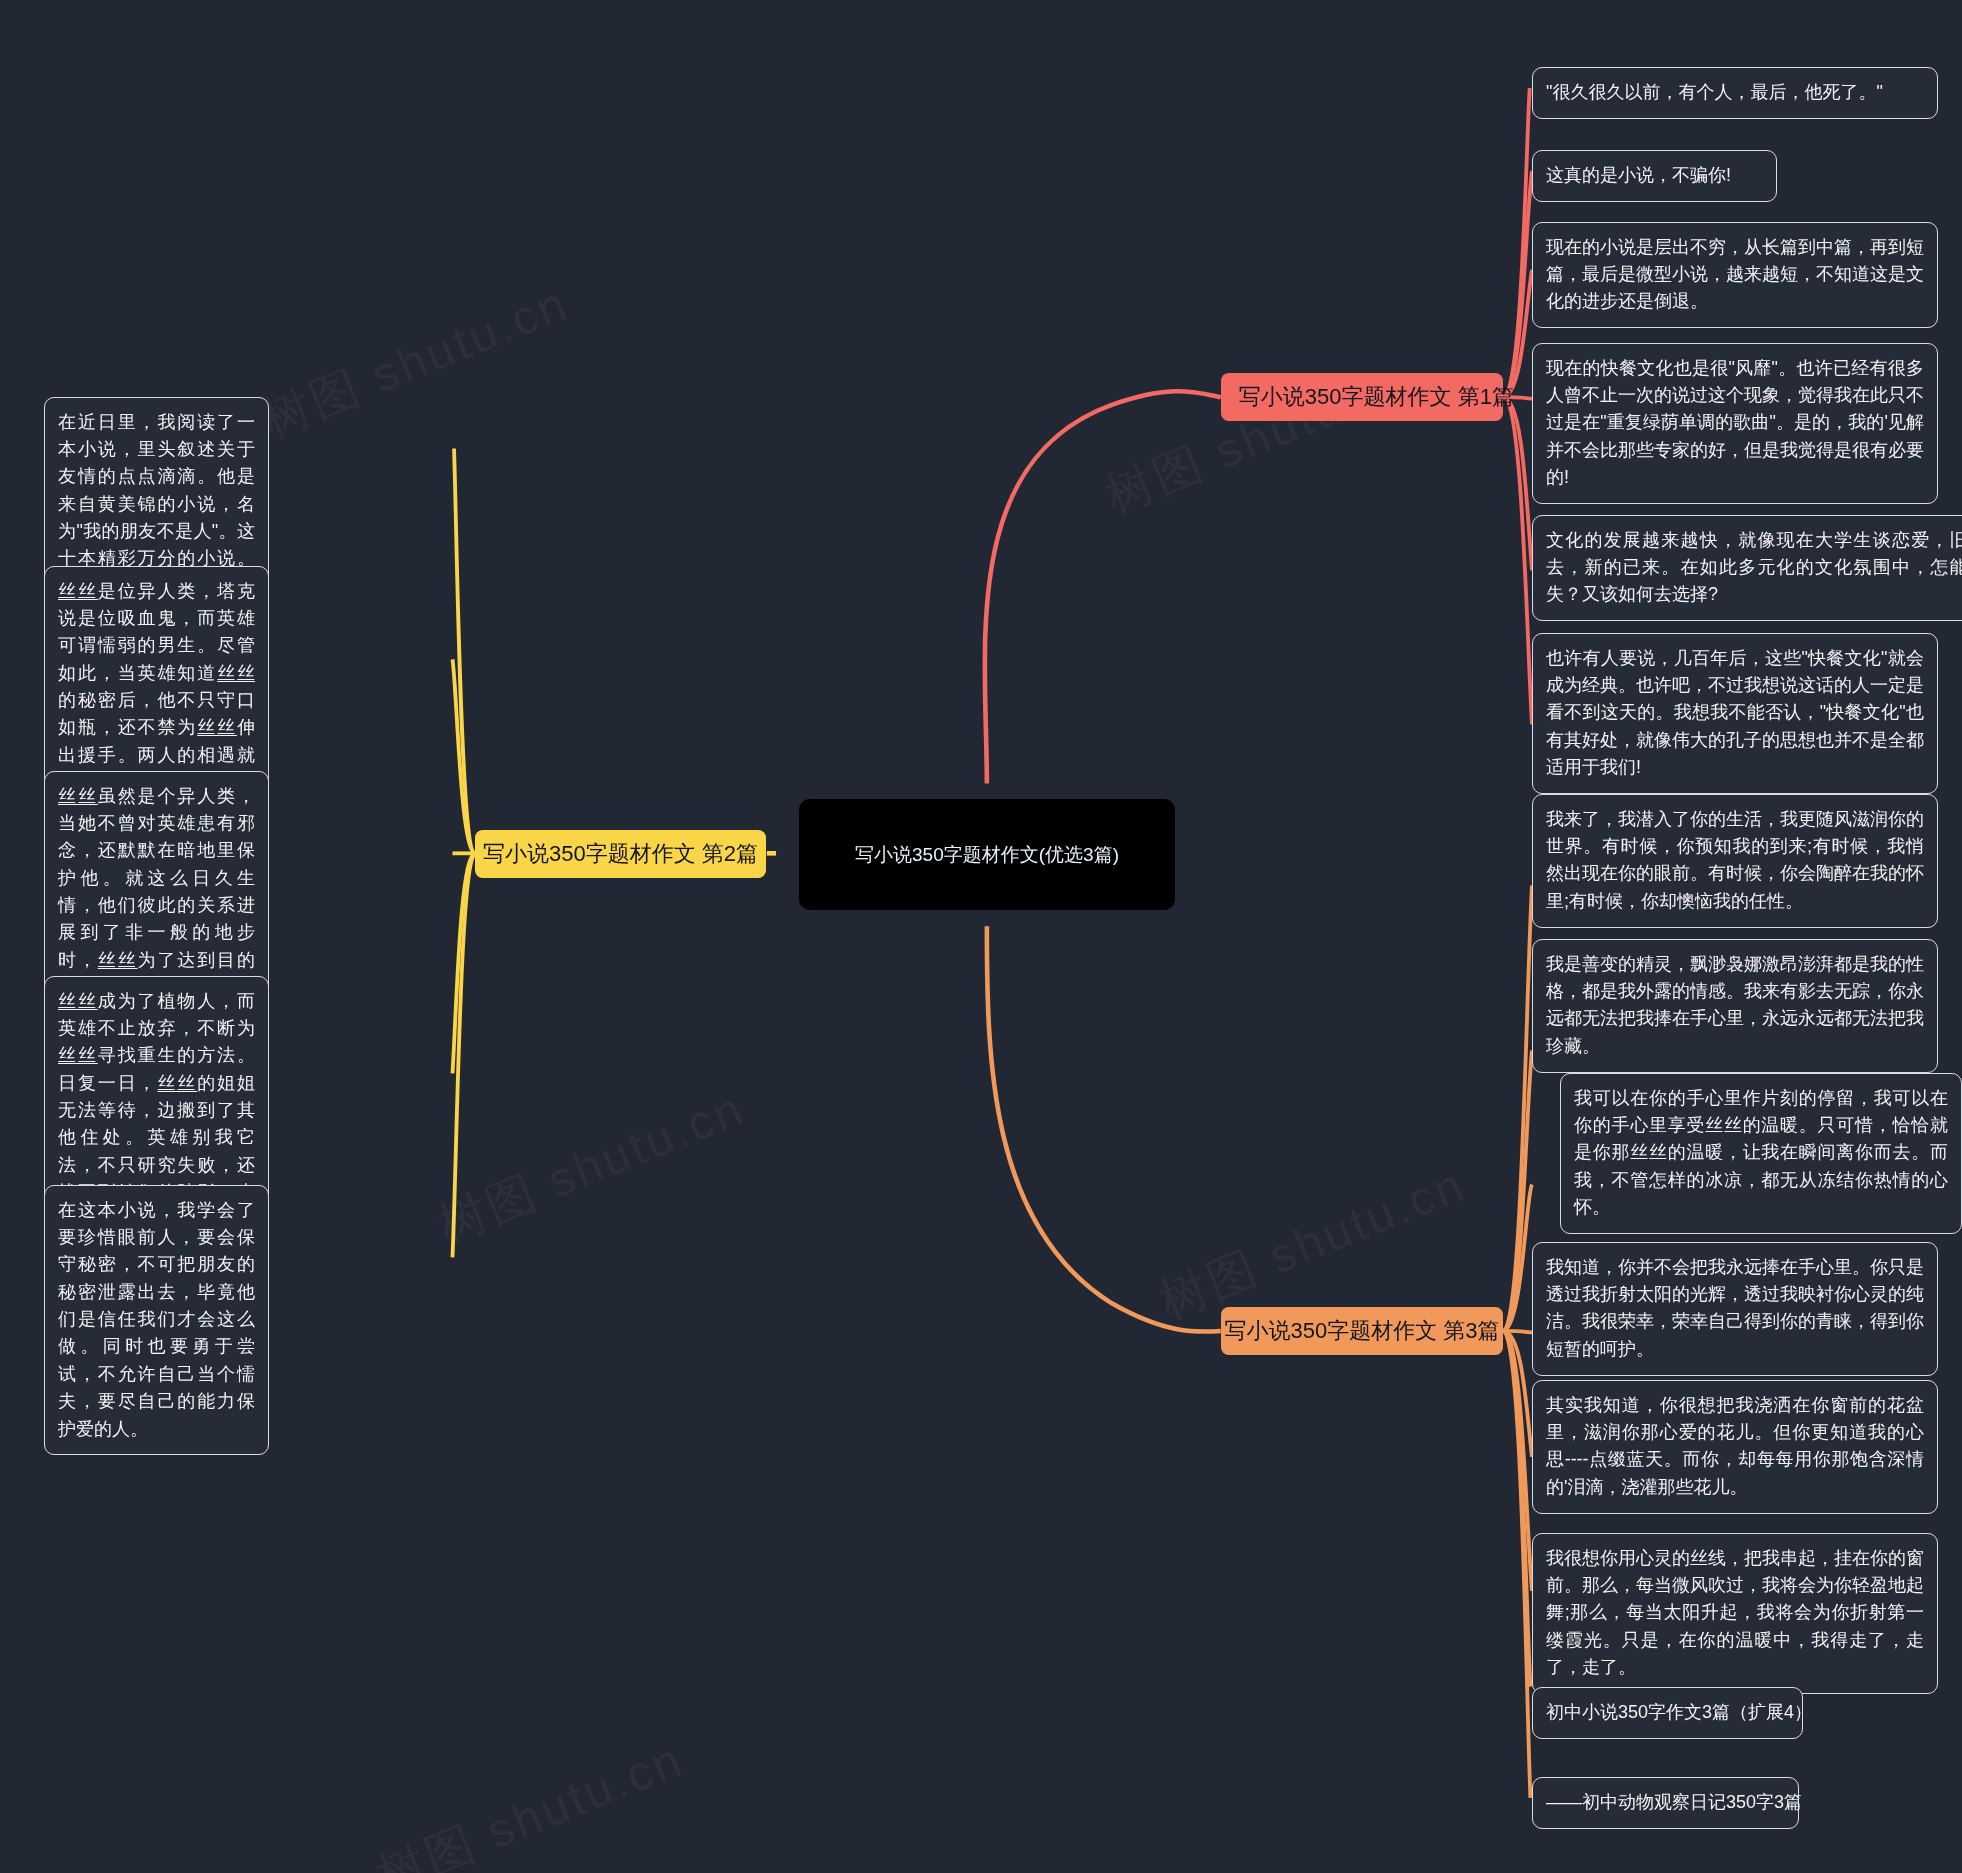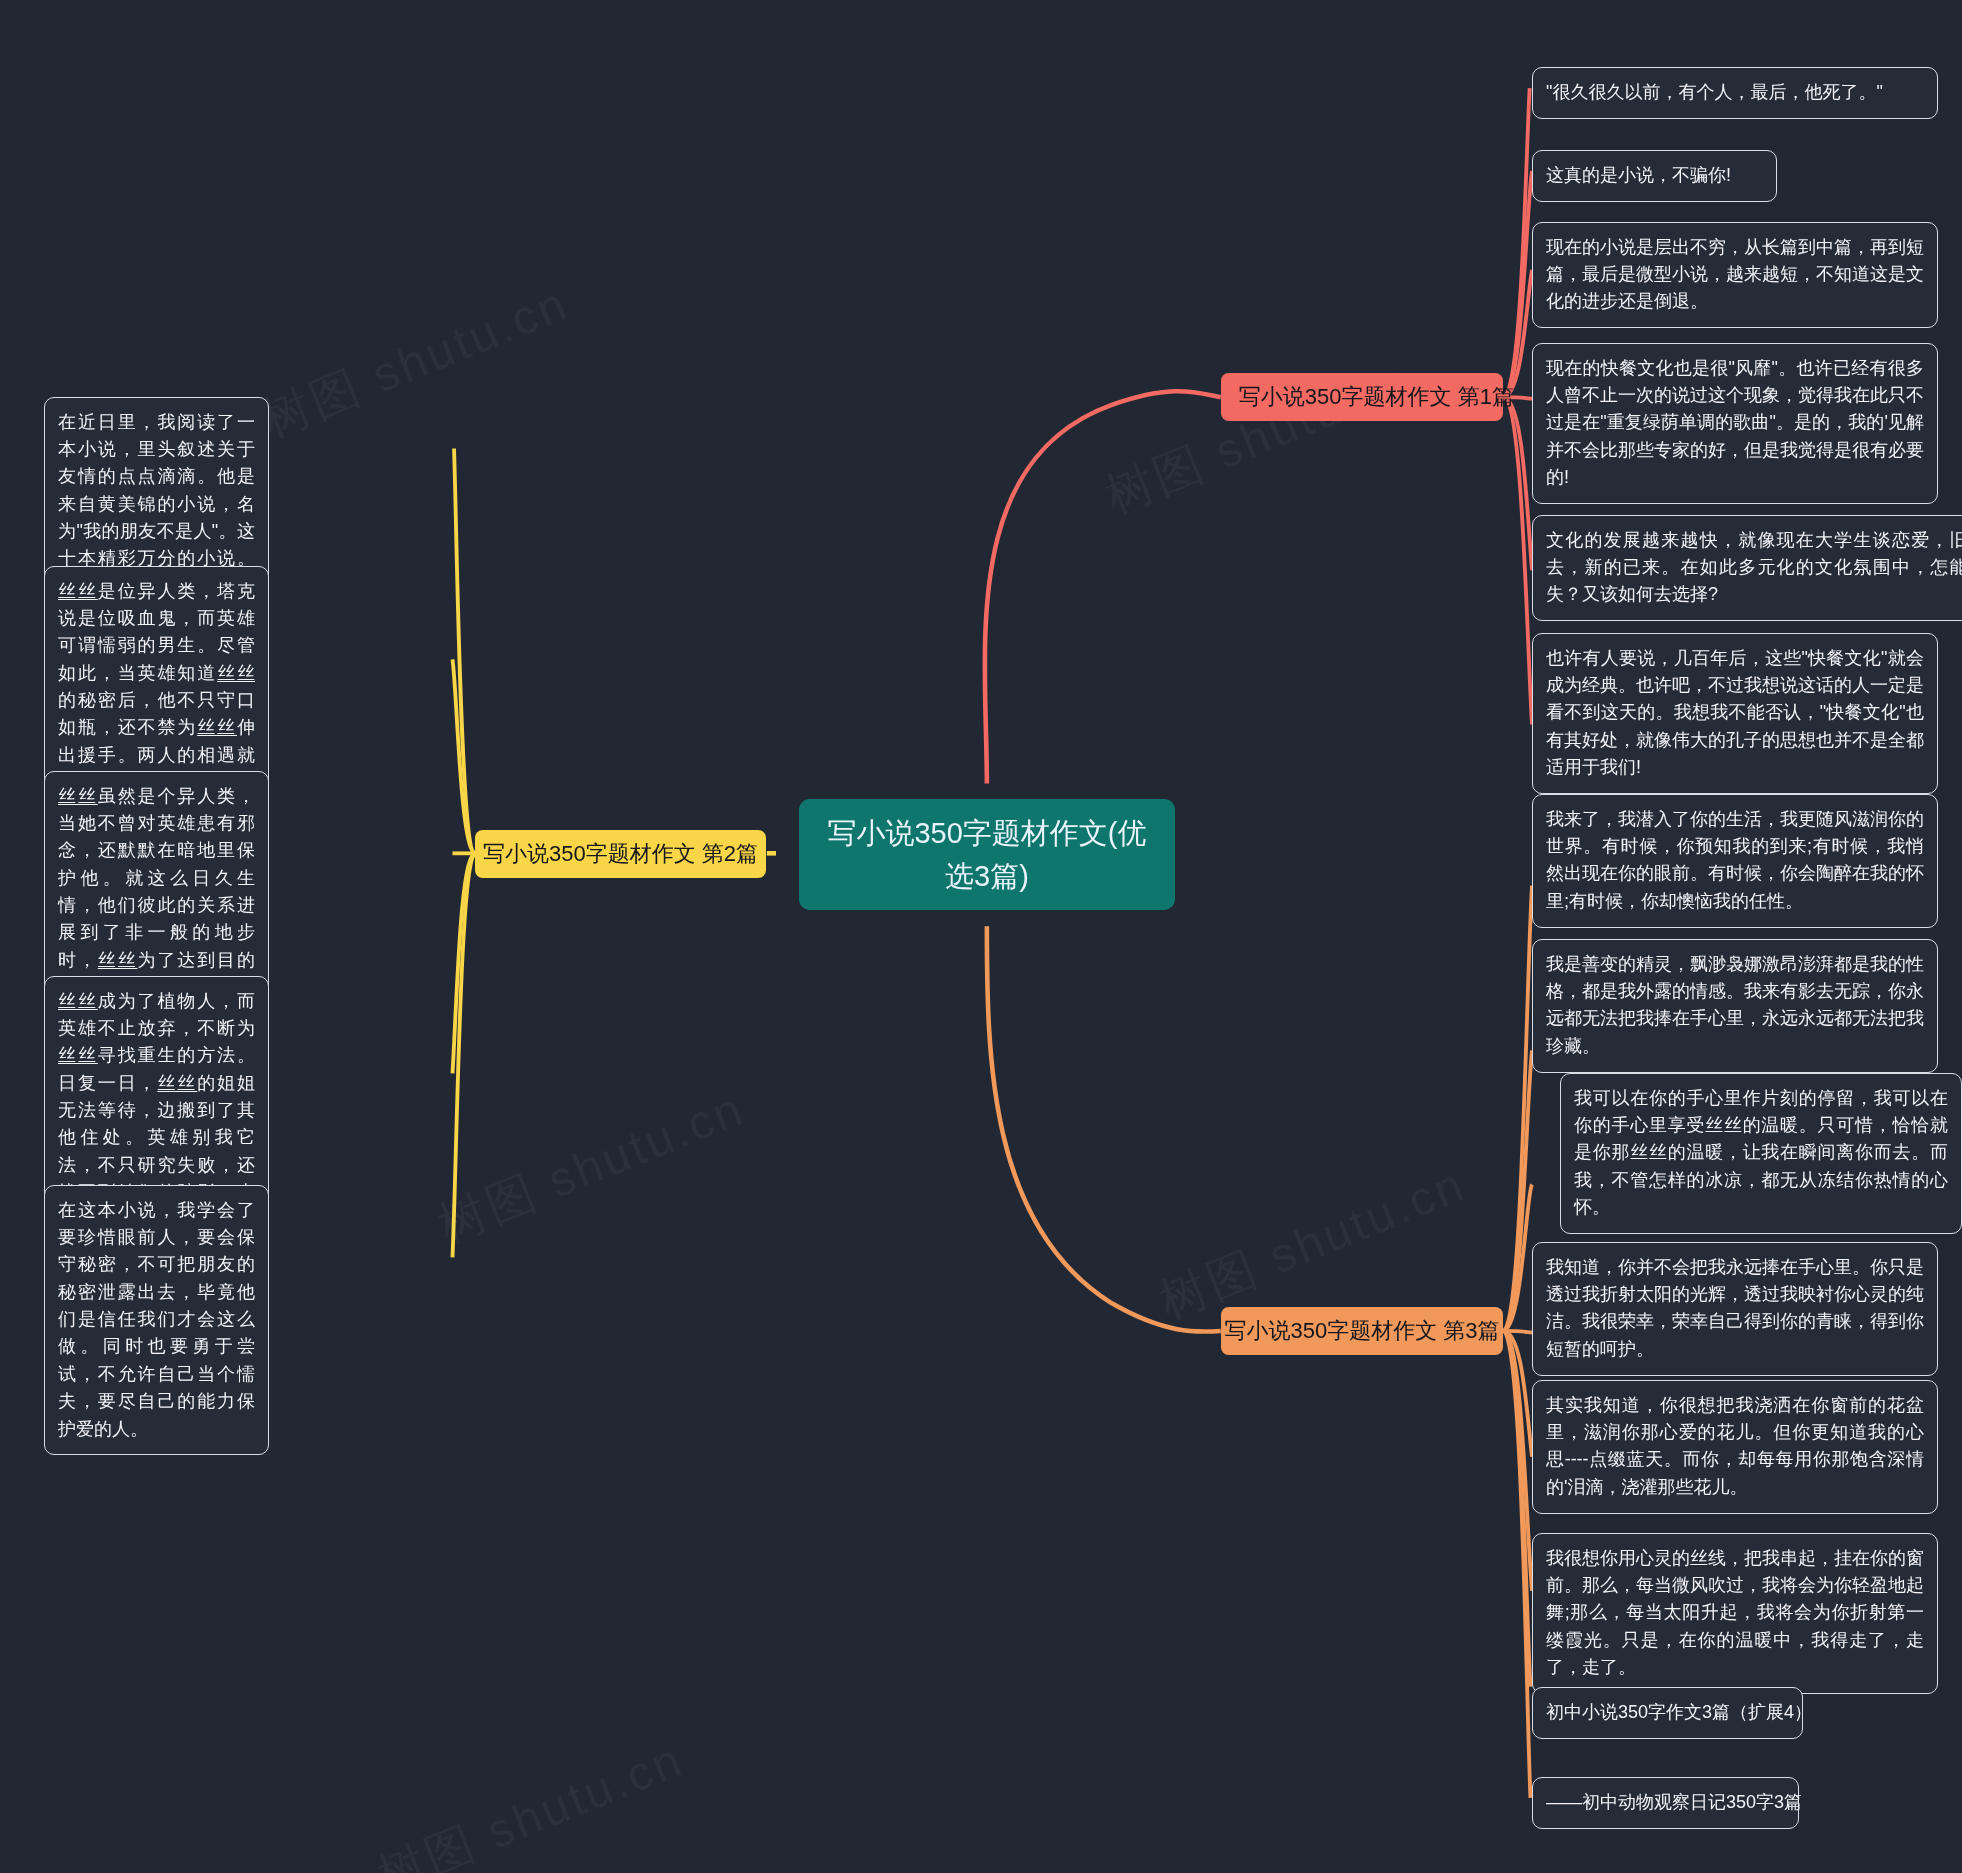--- a/index.html
+++ b/index.html
@@ -34,23 +34,23 @@
   }
 
   
   .node {
     position: absolute;
     box-sizing: border-box;
     border-radius: 9.2px;
   }
 
   .root-node {
-    background: #0f766e;
+    background: #000000;
     color: #eaf4fd;
-    font-size: 29px;
+    font-size: 19px;
     line-height: 1.45;
     text-align: center;
     padding: 20px 18.4px;
     border-radius: 10.7px;
     display: flex;
     align-items: center;
     justify-content: center;
   }
 
   .branch-node {

